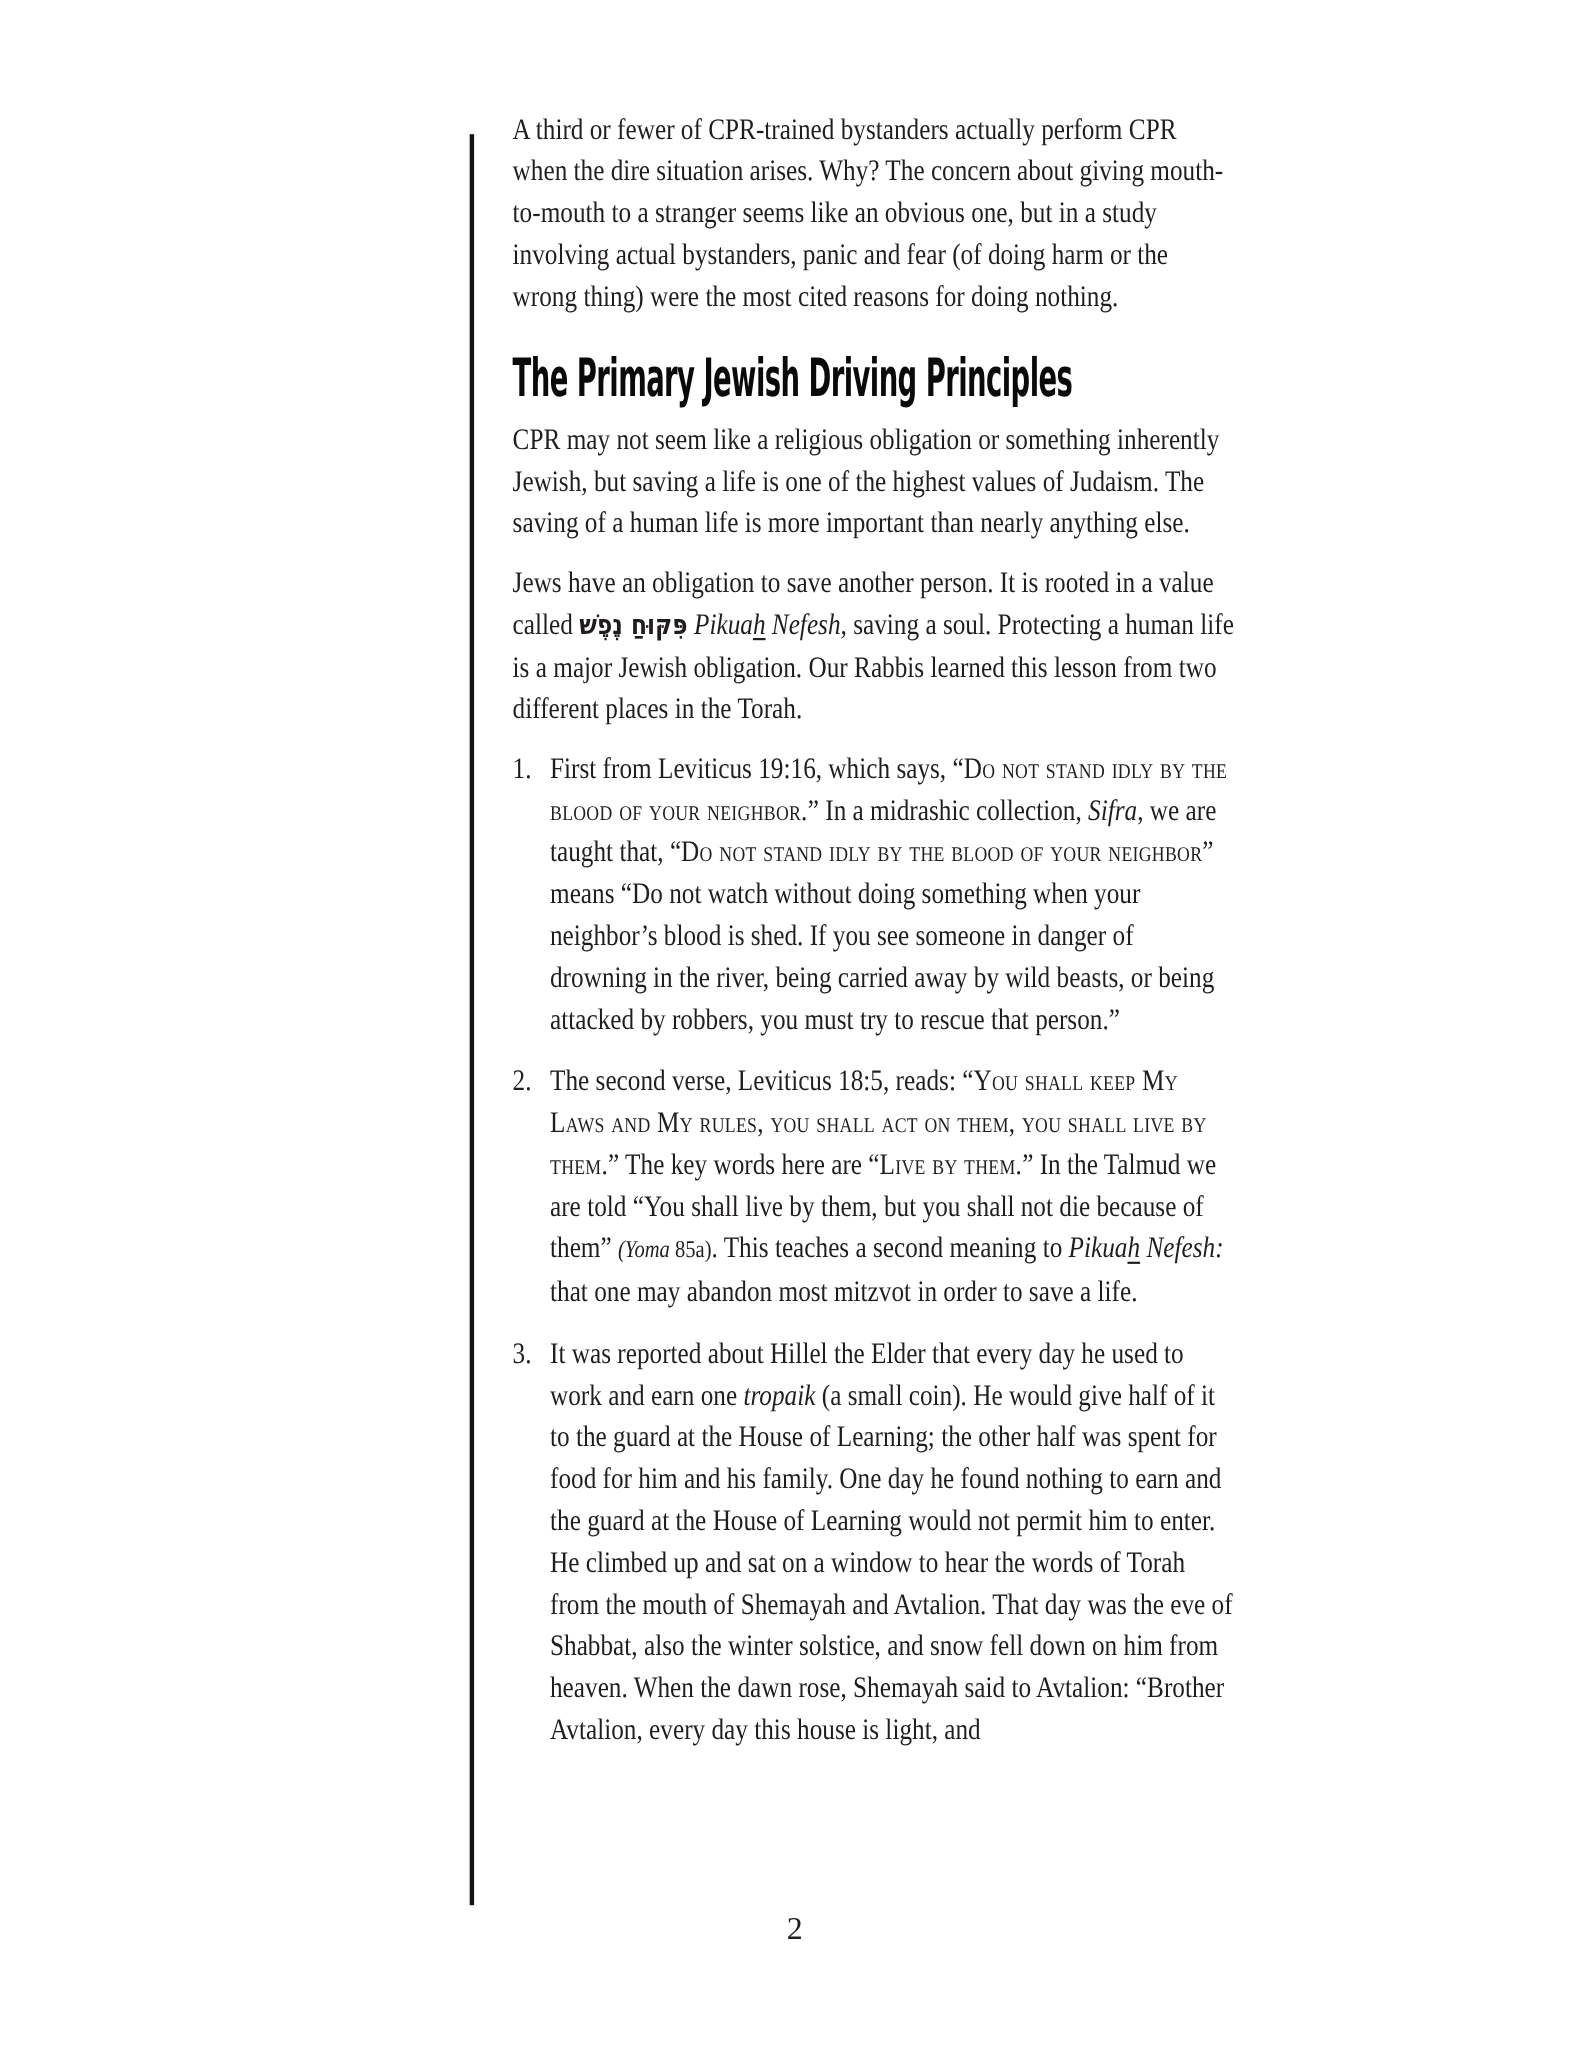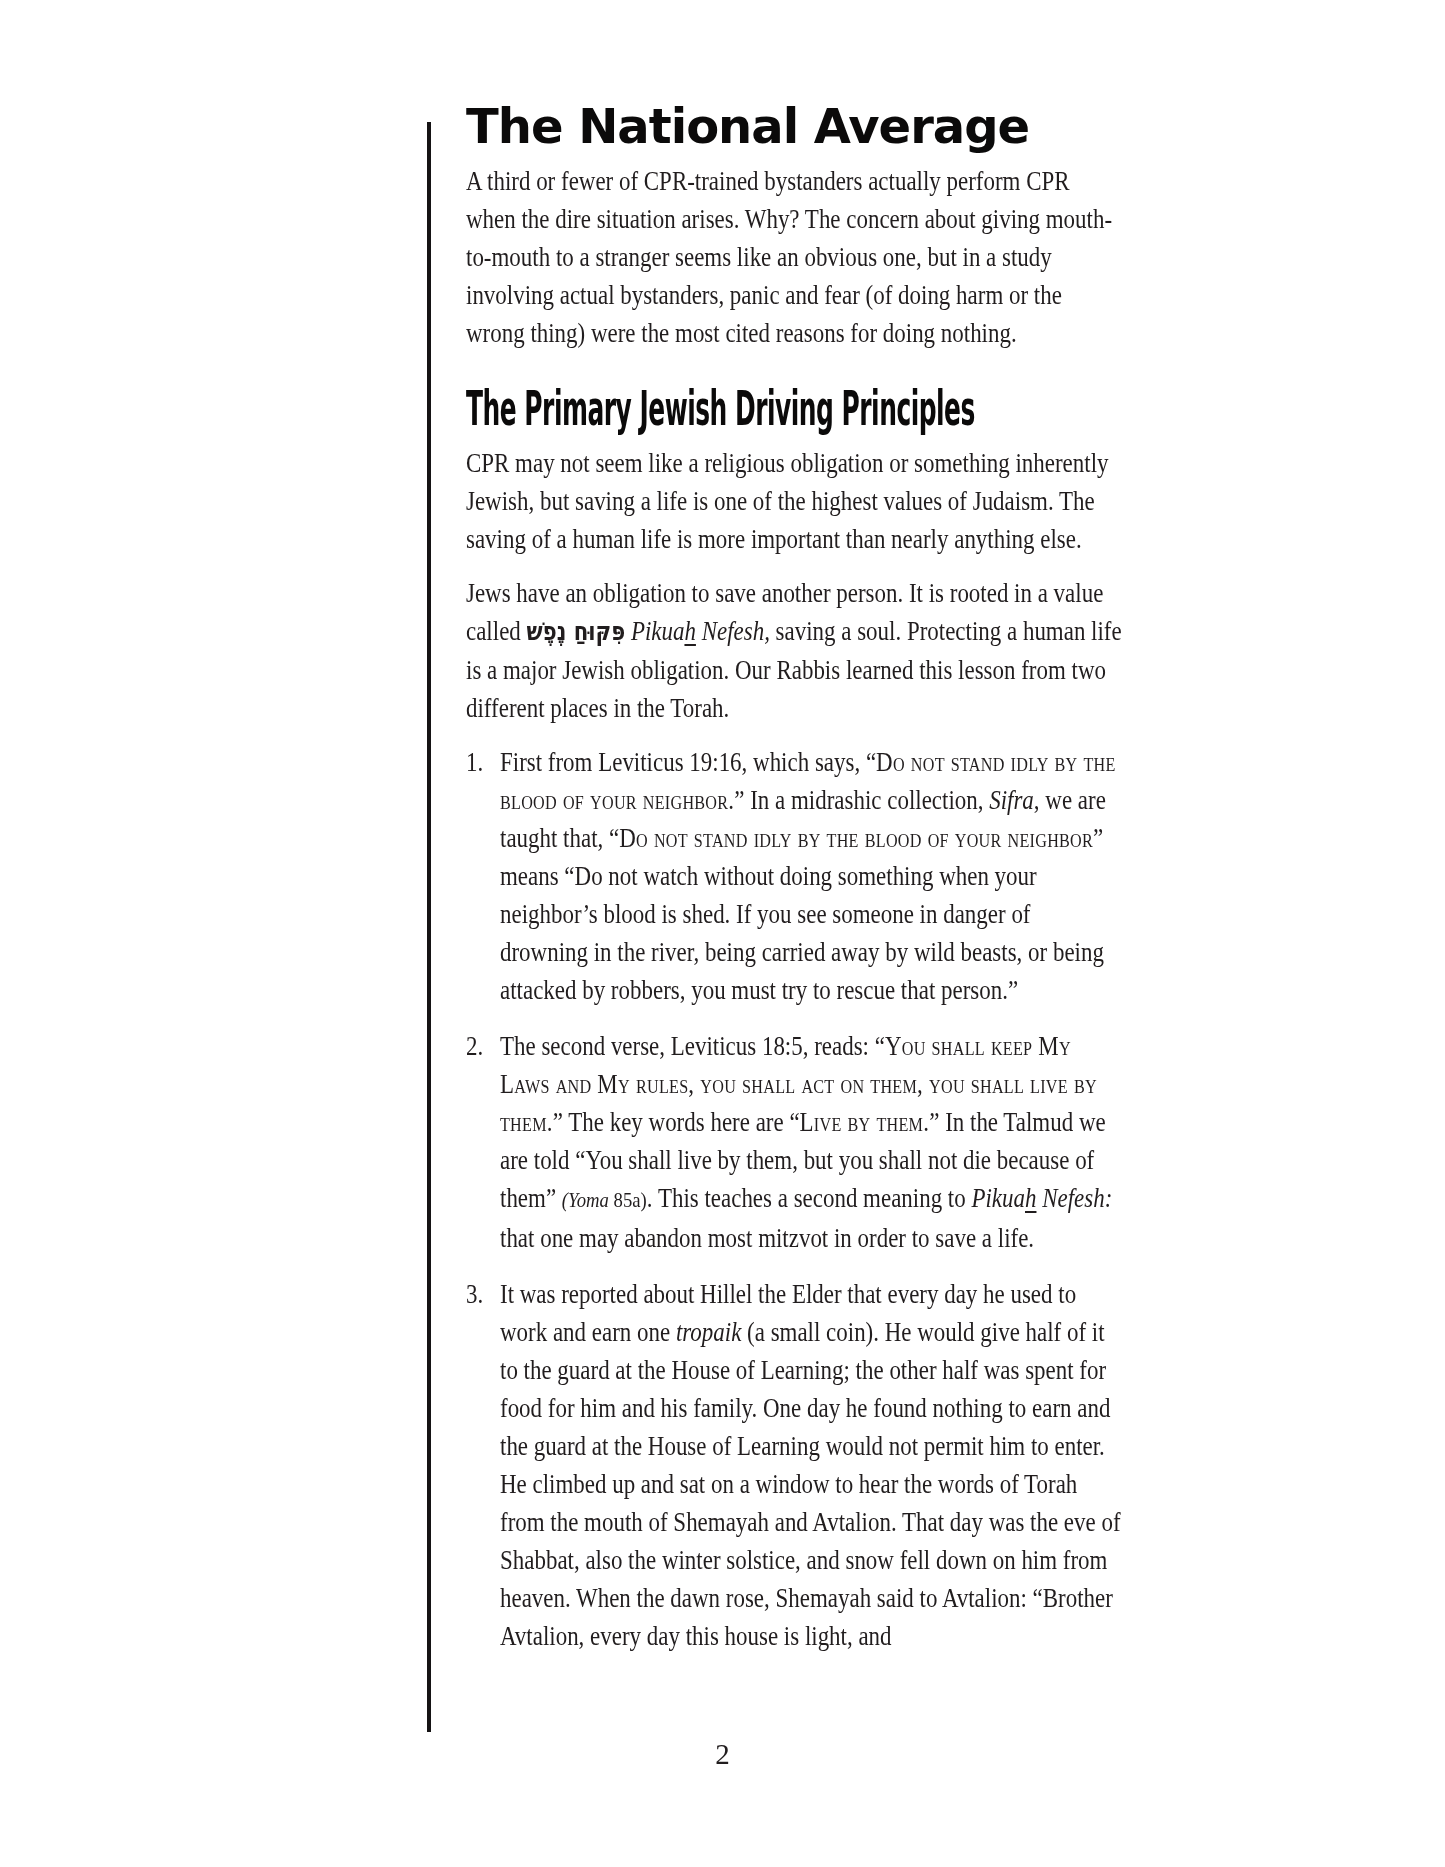--- a/index.html
+++ b/index.html
@@ -82,21 +82,20 @@
 </style>
 </head>
 <body>
 
 <div class="page-root">
 
   <div class="rule"></div>
 
   <div class="content">
 
-    <h1 class="heading">The National Average</h1>
 
     <p class="para gap-lg condensed"><span class="seg-n">A third or fewer of CPR-trained bystanders actually perform CPR when the dire situation arises. Why? The concern about giving mouth-to-mouth to a stranger seems like an obvious one, but in a study involving actual bystanders, panic and fear (of doing harm or the wrong thing) were the most cited reasons for doing nothing.</span></p>
 
     <h1 class="heading h2">The Primary Jewish Driving Principles</h1>
 
     <p class="para condensed"><span class="seg-n">CPR may not seem like a religious obligation or something inherently Jewish, but saving a life is one of the highest values of Judaism. The saving of a human life is more important than nearly anything else.</span></p>
 
     <p class="para condensed"><span class="seg-n">Jews have an obligation to save another person. It is rooted in a value called </span><span class="seg-heb">פִּקּוּחַ נֶפֶשׁ</span><span class="seg-n"> </span><span class="seg-i">Pikua</span><span class="seg-iu">h</span><span class="seg-i"> Nefesh,</span><span class="seg-n"> saving a soul. Protecting a human life is a major Jewish obligation. Our Rabbis learned this lesson from two different places in the Torah.</span></p>
 
     <ol class="list">

